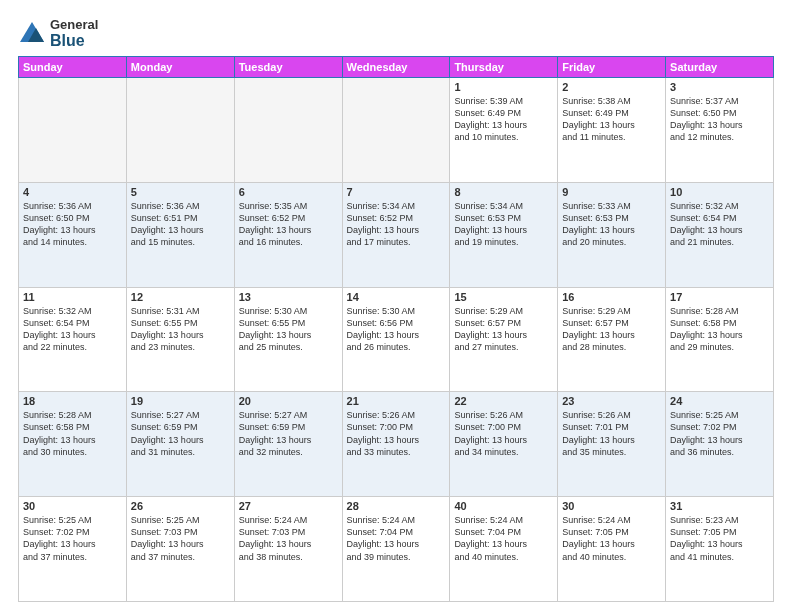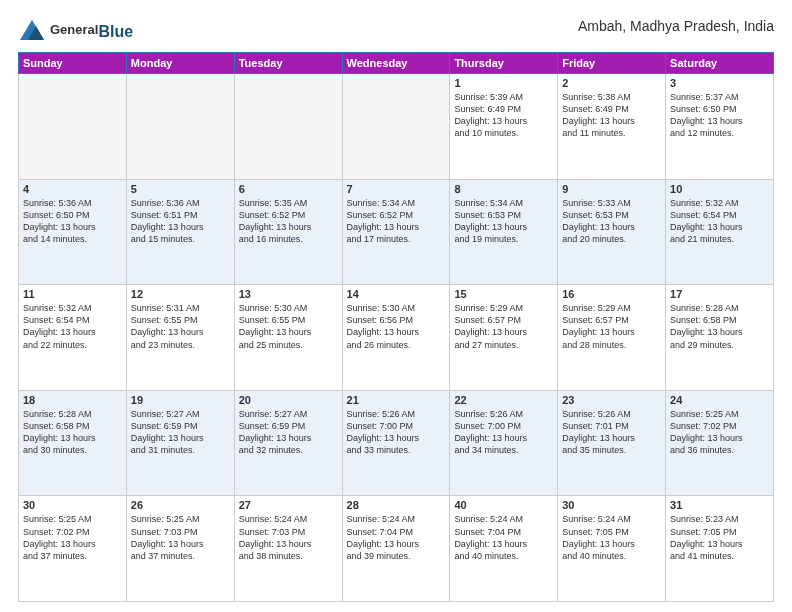--- a/index.html
+++ b/index.html
@@ -23,21 +23,21 @@
       justify-content: space-between;
       margin-bottom: 6px;
     }
     .logo {
       display: flex;
       align-items: center;
       gap: 4px;
     }
     .logo-text {
       display: flex;
-      flex-direction: row;
+      flex-direction: column;
       line-height: 1.1;
     }
     .logo-general {
       font-size: 13px;
       font-weight: bold;
       color: #333;
     }
     .logo-blue {
       font-size: 16px;
       font-weight: bold;
@@ -61,21 +61,21 @@
       color: #333;
     }
     .calendar {
       flex: 1;
       border: 1px solid #ccc;
       border-collapse: collapse;
       width: 100%;
       table-layout: fixed;
     }
     .calendar th {
-      background-color: #a21caf;
+      background-color: #d946ef;
       color: #fff;
       font-size: 11px;
       font-weight: bold;
       padding: 4px 4px;
       text-align: left;
       border: 1px solid #2e75b6;
     }
     .calendar td {
       border: 1px solid #ccc;
       vertical-align: top;
@@ -117,21 +117,20 @@
       <svg class="logo-icon" viewBox="0 0 28 28">
         <polygon points="14,2 26,22 2,22" fill="#2e75b6"></polygon>
         <polygon points="18,8 26,22 10,22" fill="#1a5276"></polygon>
       </svg>
       <div class="logo-text">
         <span class="logo-general">General</span>
         <span class="logo-blue">Blue</span>
       </div>
     </div>
     <div class="title-block">
-      <div class="subtitle">Ambah, Madhya Pradesh, India</div>
     </div>
   </div>
 
   <table class="calendar">
     <thead>
       <tr>
         <th>Sunday</th>
         <th>Monday</th>
         <th>Tuesday</th>
         <th>Wednesday</th>

